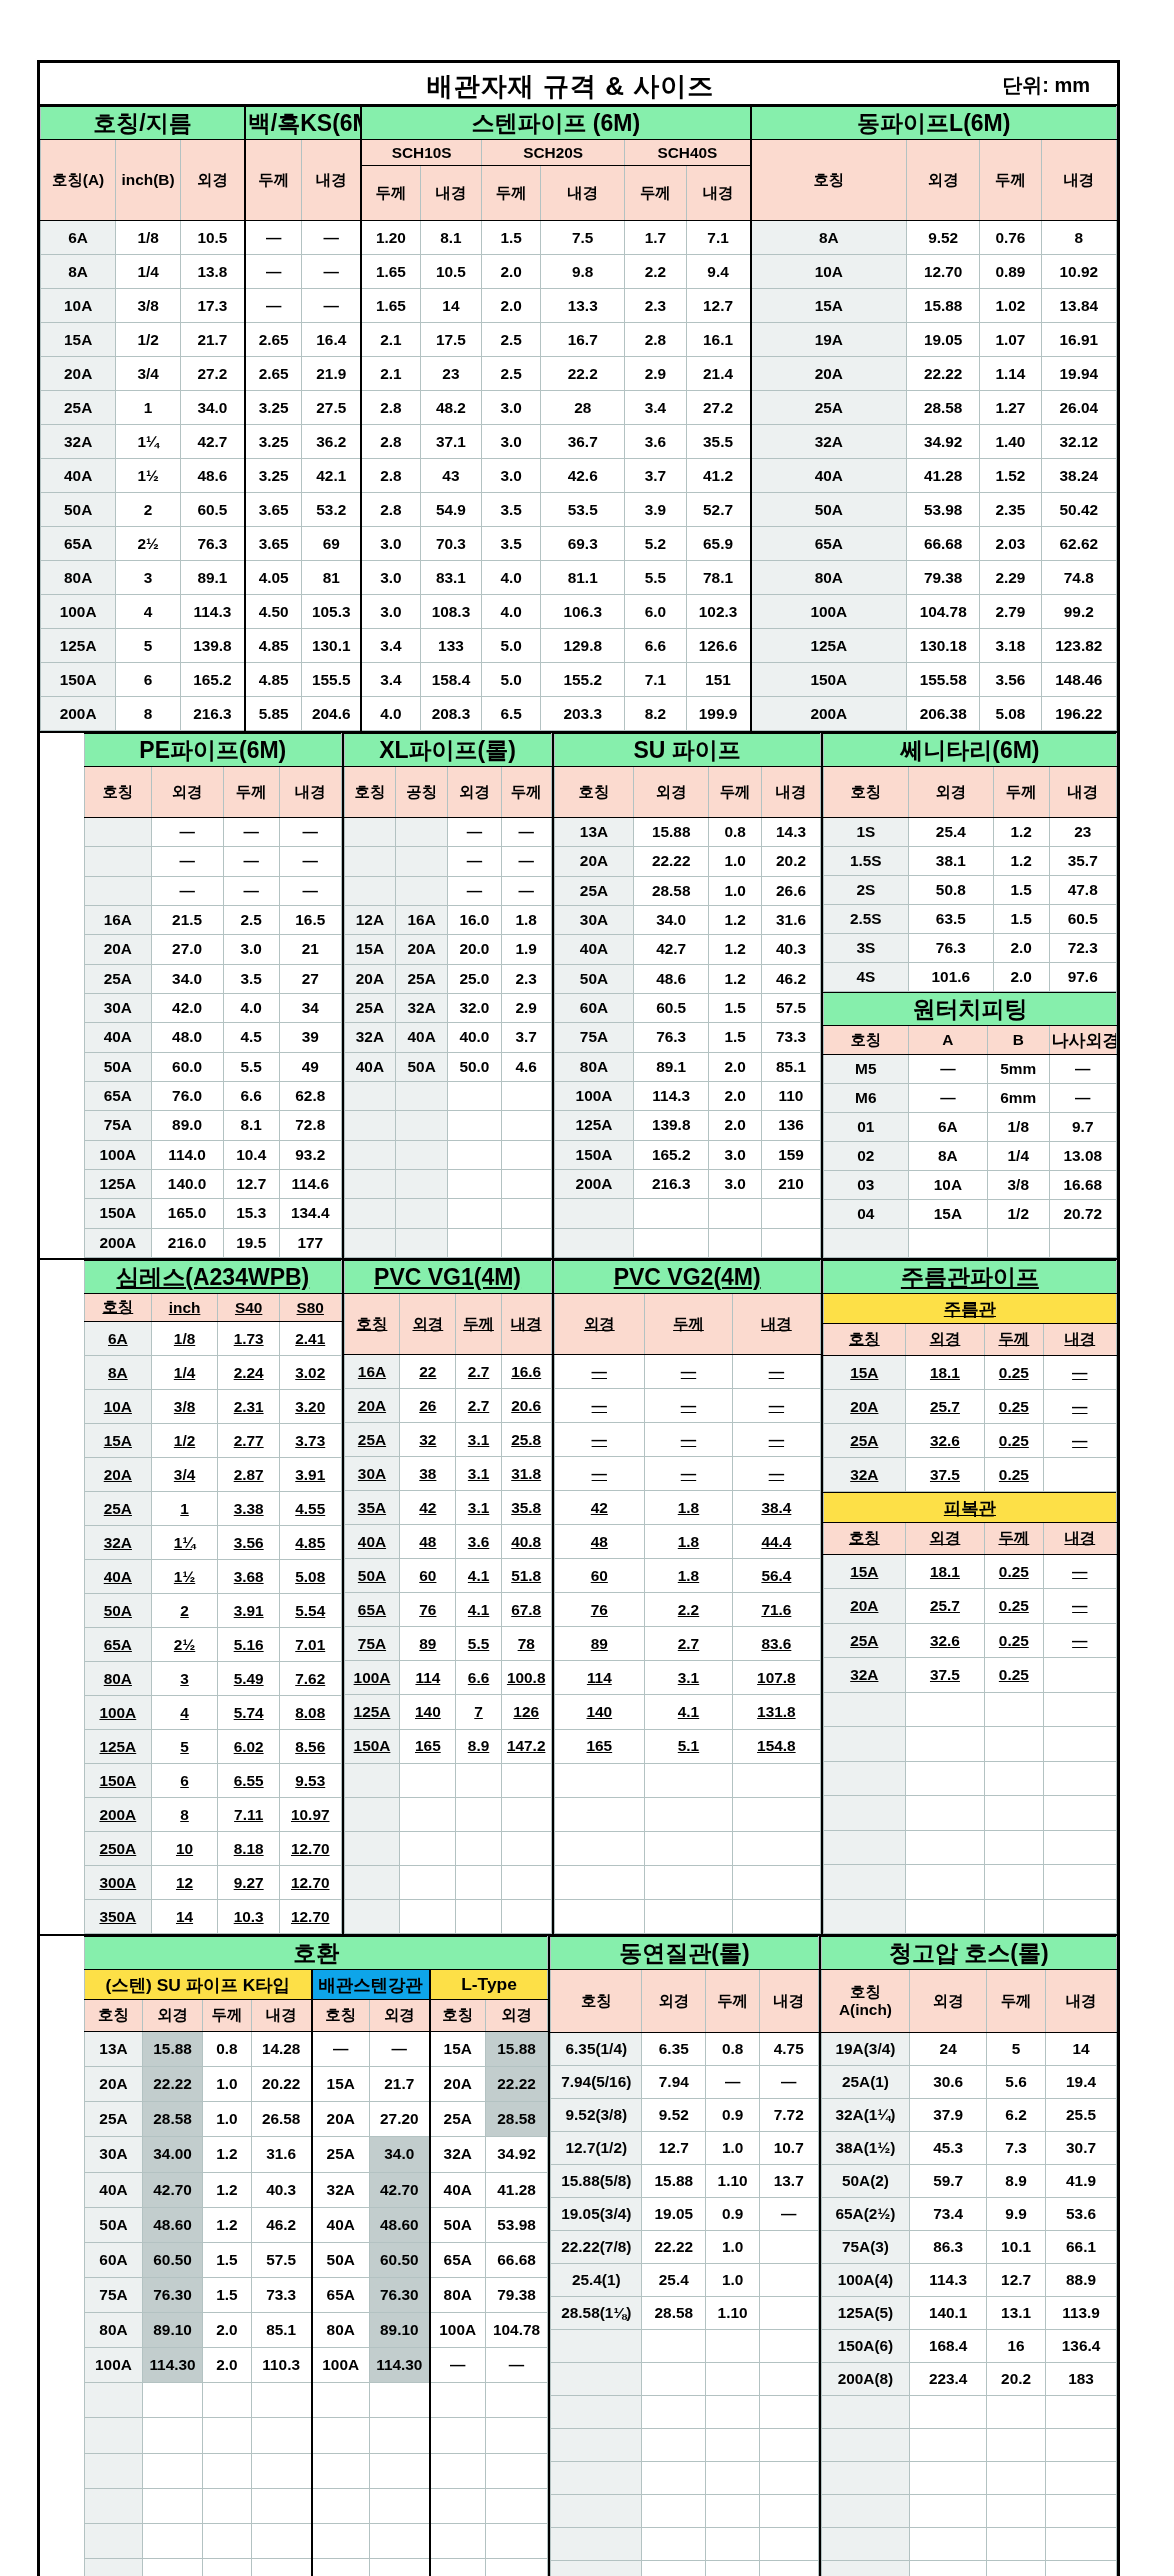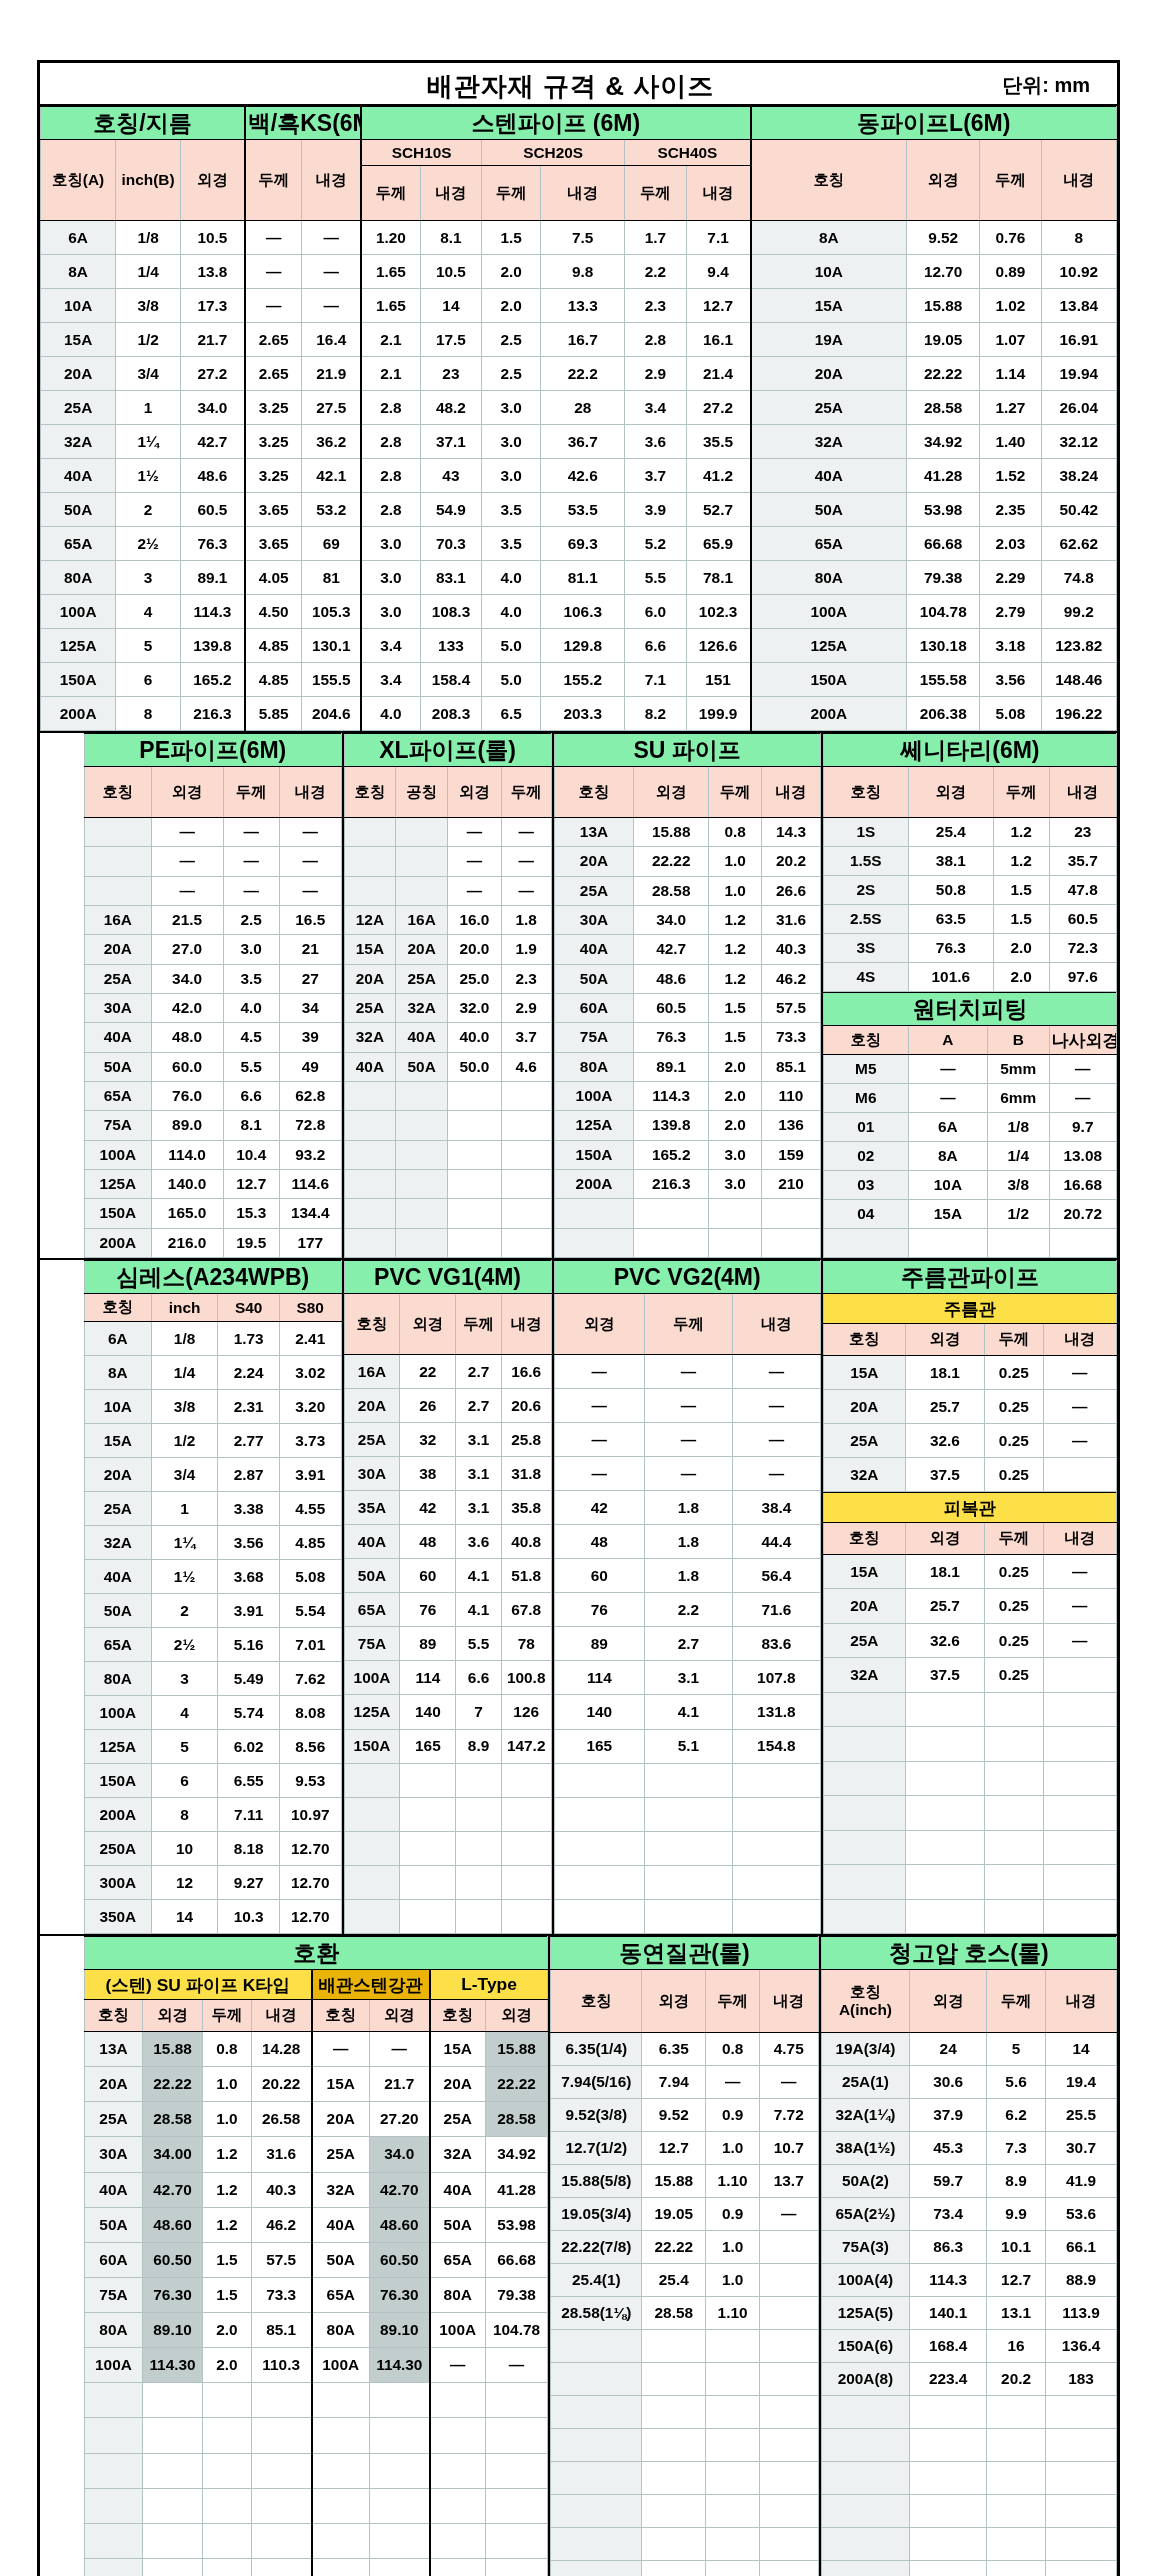--- a/index.html
+++ b/index.html
@@ -9,27 +9,27 @@
   .titlebar .title{position:absolute;left:0;right:16px;top:5.8px;text-align:center;font-size:26px;letter-spacing:1px;}
   .titlebar .unit{position:absolute;right:27px;top:8.7px;font-size:20px;}
   table{border-collapse:collapse;width:100%;table-layout:fixed;}
   td,th{border:1px solid #B3C2C2;text-align:center;vertical-align:middle;padding:0 1.9px;font-size:15.4px;font-weight:700;white-space:nowrap;overflow:hidden;}
   th.sec{background:#86efac;border-top:1.9px solid #000;border-bottom:1.9px solid #000;font-size:23px;height:32px;}
   th.sec2{background:#fde047;border-top:1.9px solid #000;border-bottom:1.9px solid #000;font-size:17.4px;height:29px;}
   th.colh{background:#FBDACF;border-bottom:1.9px solid #000;font-size:15.4px;}
   th.small{font-size:17px;text-align:center;}
   td.tint{background:#EDF1F1;}
   td.hl{background:#C2CDCD;}
-  th.blue{background:#eab308;}
+  th.blue{background:#0ea5e9;}
   
   .band{display:grid;border-top:2.9px solid #000;}
   .band > .tblock{border-left:2.9px solid #000;display:flex;flex-direction:column;min-width:0;}
   .band > .tblock:first-child{border-left:none;margin-left:44px;}
   .band2{grid-template-columns:28% 19.5% 25% 27.5%;}
-  .band3{grid-template-columns:28% 19.5% 25% 27.5%;}
+  .band3{grid-template-columns:28% 19.5% 25% 27.5%;text-decoration:underline;}
   .band4{grid-template-columns:47.2% 25.1% 27.7%;}
   .tblock table:last-child{flex:1 1 auto;}
   
   .t1 tbody td{height:33px;}
   .t1 .ch1 th{height:25px;}
   .t1 .ch2 th{height:54px;}
   .band2 tbody td{height:28px;}
   .band2 th.colh.tall{height:50px;}
   .band2 th.colh.short{height:28px;}
   .band3 tbody td{height:33px;}

